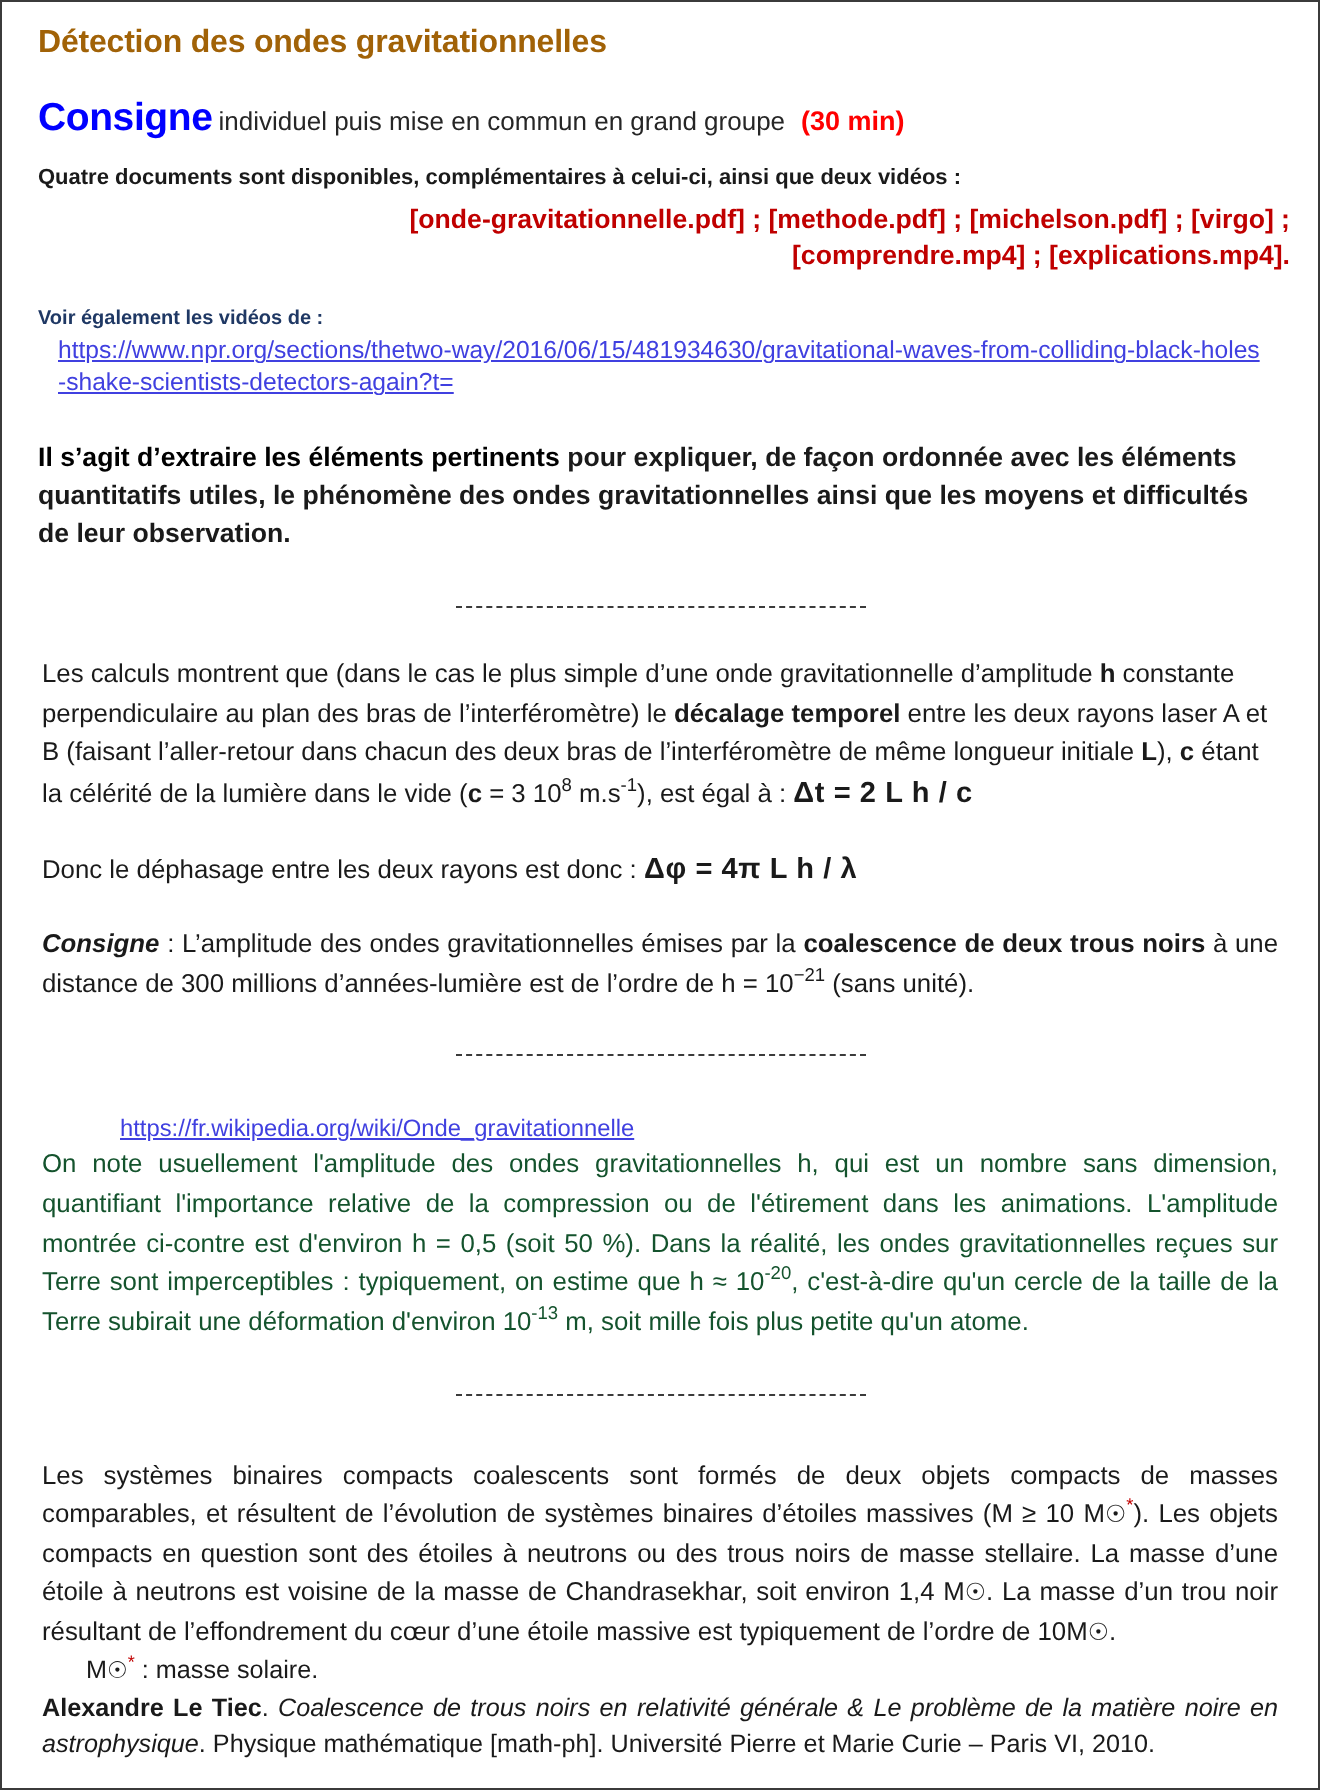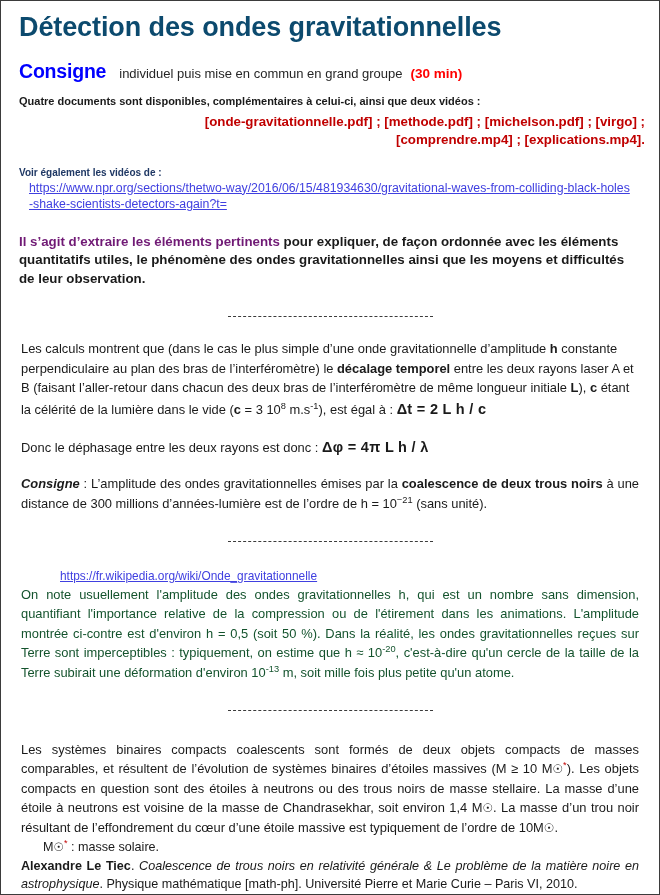--- a/index.html
+++ b/index.html
@@ -19,42 +19,42 @@
     box-sizing: border-box;
     width: 660px;
     height: 895px;
     border: 1.5px solid #3b3b3b;
     padding: 9px 14px 6px 14px;
     background: #ffffff;
     position: relative;
   }
 
   .title {
-    font-size: 27px;
-    font-weight: bold;
-    color: #0c4a6e;
+    font-size: 16px;
+    font-weight: bold;
+    color: #a16207;
     letter-spacing: -0.1px;
     line-height: 1.1;
     margin: 3px 0 0 4px;
   }
 
   .consigne-line {
     margin: 18px 0 0 4px;
     line-height: 1.1;
   }
   .consigne-word {
     font-size: 19.5px;
     font-weight: bold;
     color: #0000FF;
     letter-spacing: -0.2px;
   }
   .consigne-sub {
     font-size: 13px;
     color: #262626;
-    margin-left: 13px;
+    margin-left: 3px;
   }
   .consigne-time {
     font-size: 13.5px;
     font-weight: bold;
     color: #FF0000;
     margin-left: 8px;
   }
 
   .docs-intro {
     margin: 13px 0 0 4px;
@@ -91,21 +91,21 @@
     word-break: break-all;
   }
 
   .extract-para {
     margin: 20px 4px 0 4px;
     font-size: 13.3px;
     font-weight: bold;
     line-height: 1.42;
     color: #1a1a1a;
   }
-  .extract-red { color: #701a75; }
+  .extract-red { color: #000000; }
 
   .sep {
     text-align: center;
     margin: 20px 0 0 0;
     height: 14px;
     line-height: 14px;
   }
   .sep span {
     display: inline-block;
     width: 205px;

